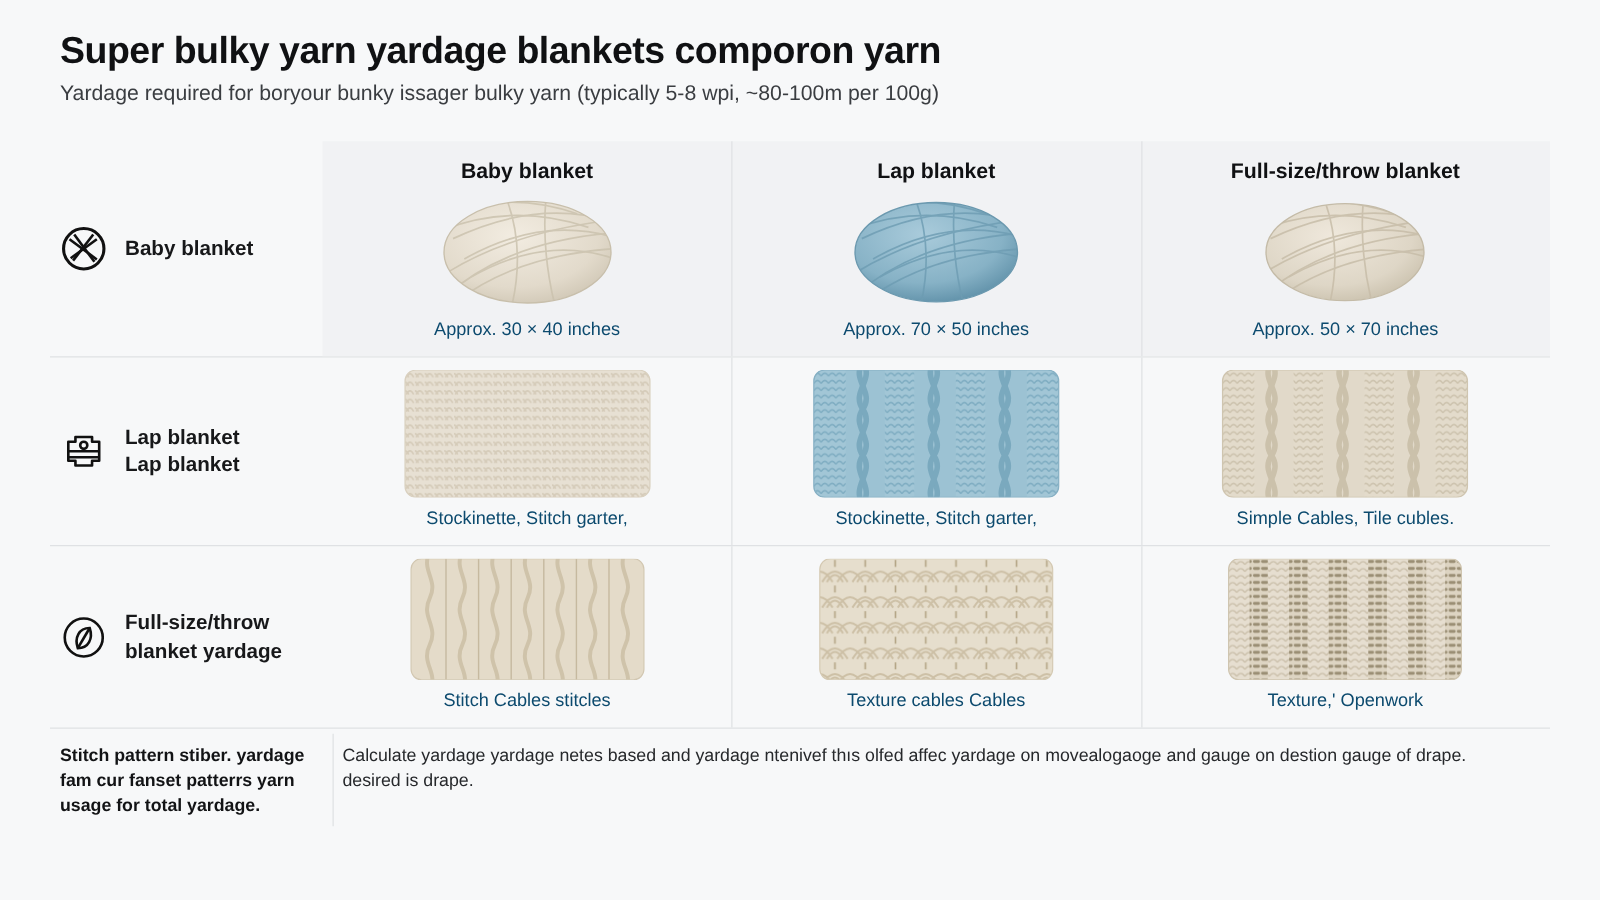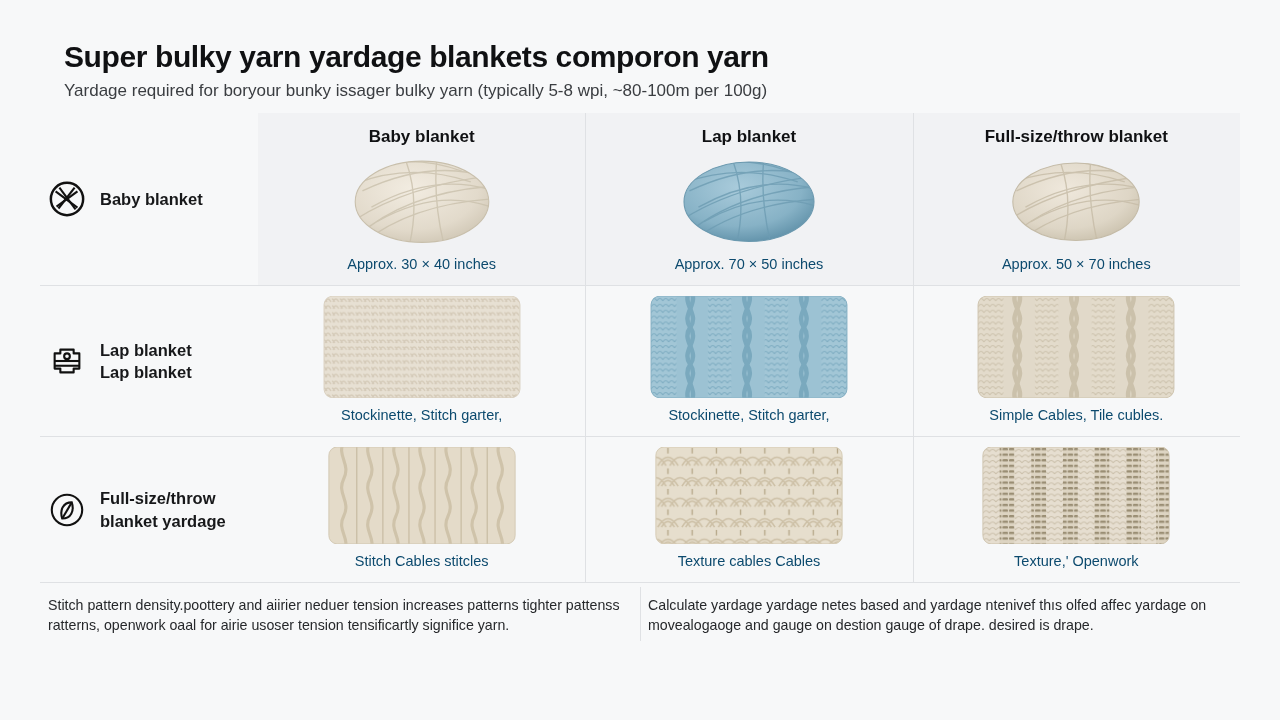--- a/index.html
+++ b/index.html
@@ -3,21 +3,21 @@
 <meta charset="utf-8">
 <style>
   html,body{margin:0;padding:0;}
   body{
     width:1280px;height:720px;overflow:hidden;
     background:#f7f8f9;
     font-family:"Liberation Sans","DejaVu Sans",sans-serif;
     color:#17181a;
     -webkit-font-smoothing:antialiased;
   }
-  .page{position:relative;width:1280px;height:720px;box-sizing:border-box;padding:16px;}
+  .page{position:relative;width:1280px;height:720px;box-sizing:border-box;padding:0;}
 
   
   .head{padding:24px 0 0 48px;}
   .title{
     font-size:30px;font-weight:bold;letter-spacing:-.4px;line-height:1.12;
     color:#101113;margin:0 0 6px 0;
   }
   .subtitle{
     font-size:17px;font-weight:400;color:#3a3d41;margin:0;line-height:1.3;
   }
@@ -391,18 +391,18 @@
             </g>
             <rect x="0" y="0" width="200" height="104" rx="9" fill="none" stroke="#cfc5b0" stroke-width="1"></rect>
           </svg>
           <div class="capt">Texture,' Openwork</div>
         </div>
       </div>
     </div>
     <div class="rowdiv"></div>
 
     <div class="foot">
-      <div class="footcell rest">Stitch pattern density.poottery and aiirier neduer tension increases patterns tighter pattenss ratterns, openwork oaal for airie usoser tension tensificartly significe yarn.</div>
+      <div class="footcell first">Stitch pattern stiber. yardage fam cur fanset patterrs yarn usage for total yardage.</div>
       <div class="footcell rest">Calculate yardage yardage netes based and yardage ntenivef thıs olfed affec yardage on movealogaoge and gauge on destion gauge of drape. desired is drape.</div>
     </div>
 
   </div>
 </div>
 
 </body></html>

